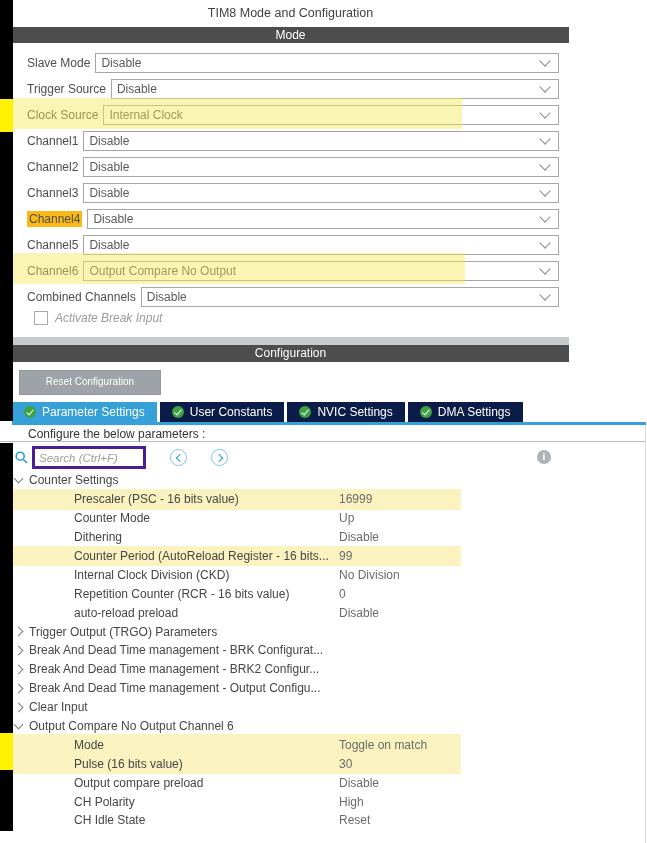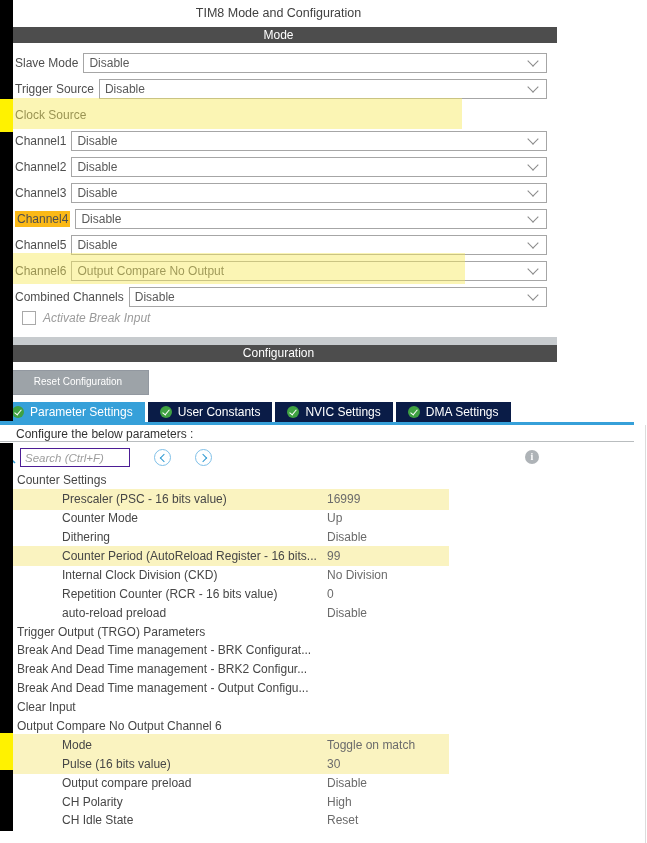--- a/index.html
+++ b/index.html
@@ -1,18 +1,18 @@
 <!DOCTYPE html>
 <html><head>
 <meta charset="utf-8">
 <style>
   html,body{margin:0;padding:0;background:#fff;}
   .canvas{position:relative;width:647px;height:843px;background:#fff;overflow:hidden;
           font-family:"Liberation Sans", sans-serif;font-size:12px;color:#4a4a4a;}
-  .main{position:absolute;left:0;top:0;width:557px;height:843px;}
+  .main{position:absolute;left:12px;top:0;width:557px;height:843px;}
 
   
   .strip{position:absolute;left:0;width:13px;background:#000;}
   .strip.top{top:0;height:421px;}
   .strip.bottom{top:443px;height:388px;}
   .marker{position:absolute;left:0;width:13px;background:#fff200;z-index:6;pointer-events:none;}
   .marker.clock{top:99px;height:33px;}
   .marker.pulse{top:733px;height:37px;}
   .band{position:absolute;background:rgba(246,233,88,0.45);z-index:5;pointer-events:none;}
   .band.clock{left:13px;top:98px;width:449px;height:31px;}
@@ -51,21 +51,21 @@
   .underline{position:absolute;top:422px;left:0;width:634px;height:3px;background:#36a0d9;}
   .gcheck{width:12px;height:12px;border-radius:50%;background:#3fa142;position:relative;flex:0 0 auto;}
   .gcheck::after{content:"";position:absolute;left:4px;top:2px;width:3px;height:6px;
                  border-right:1.5px solid #fff;border-bottom:1.5px solid #fff;transform:rotate(40deg);}
 
   .hint{position:absolute;top:427px;left:-12px;color:#333;white-space:nowrap;margin-left:28px;}
   .hline{position:absolute;top:441px;left:-13px;width:647px;height:1px;background:#b9bdbf;}
 
   .searchrow{position:absolute;top:446px;left:0;right:0;height:23px;display:flex;align-items:center;}
   .mag{margin:0 4px 0 3px;flex:0 0 auto;}
-  .search-input{width:100px;height:17px;border:1px solid #4c1d95;font-family:"Liberation Sans",sans-serif;
+  .search-input{width:100px;height:17px;border:3px solid #4c1d95;font-family:"Liberation Sans",sans-serif;
                 font-style:italic;font-size:11.5px;color:#999;padding:0 4px;}
   .search-input::placeholder{color:#9c9c9c;font-style:italic;}
   .circ{width:15px;height:15px;border-radius:50%;border:1px solid #7fc0e8;display:flex;
         align-items:center;justify-content:center;margin-left:24px;background:#fff;}
   .carr{width:5px;height:5px;border-right:1.5px solid #2f9ad2;border-bottom:1.5px solid #2f9ad2;}
   .carr.left{transform:rotate(135deg);margin-left:2px;}
   .carr.right{transform:rotate(-45deg);margin-right:2px;}
   .info{position:absolute;right:18px;top:4px;width:14px;height:14px;border-radius:50%;
         background:#aeb3b7;color:#fff;font-size:10px;font-weight:bold;text-align:center;
         line-height:14px;font-family:"Liberation Serif",serif;}
@@ -101,20 +101,24 @@
       </div>
       <div class="mode-row">
         <span class="mlabel">Trigger Source</span>
         <div class="dropdown">
           <span>Disable</span>
           <span class="chev"></span>
         </div>
       </div>
       <div class="mode-row">
         <span class="mlabel">Clock Source</span>
+        <div class="dropdown">
+          <span>Internal Clock</span>
+          <span class="chev"></span>
+        </div>
       </div>
       <div class="mode-row">
         <span class="mlabel">Channel1</span>
         <div class="dropdown">
           <span>Disable</span>
           <span class="chev"></span>
         </div>
       </div>
       <div class="mode-row">
         <span class="mlabel">Channel2</span>

